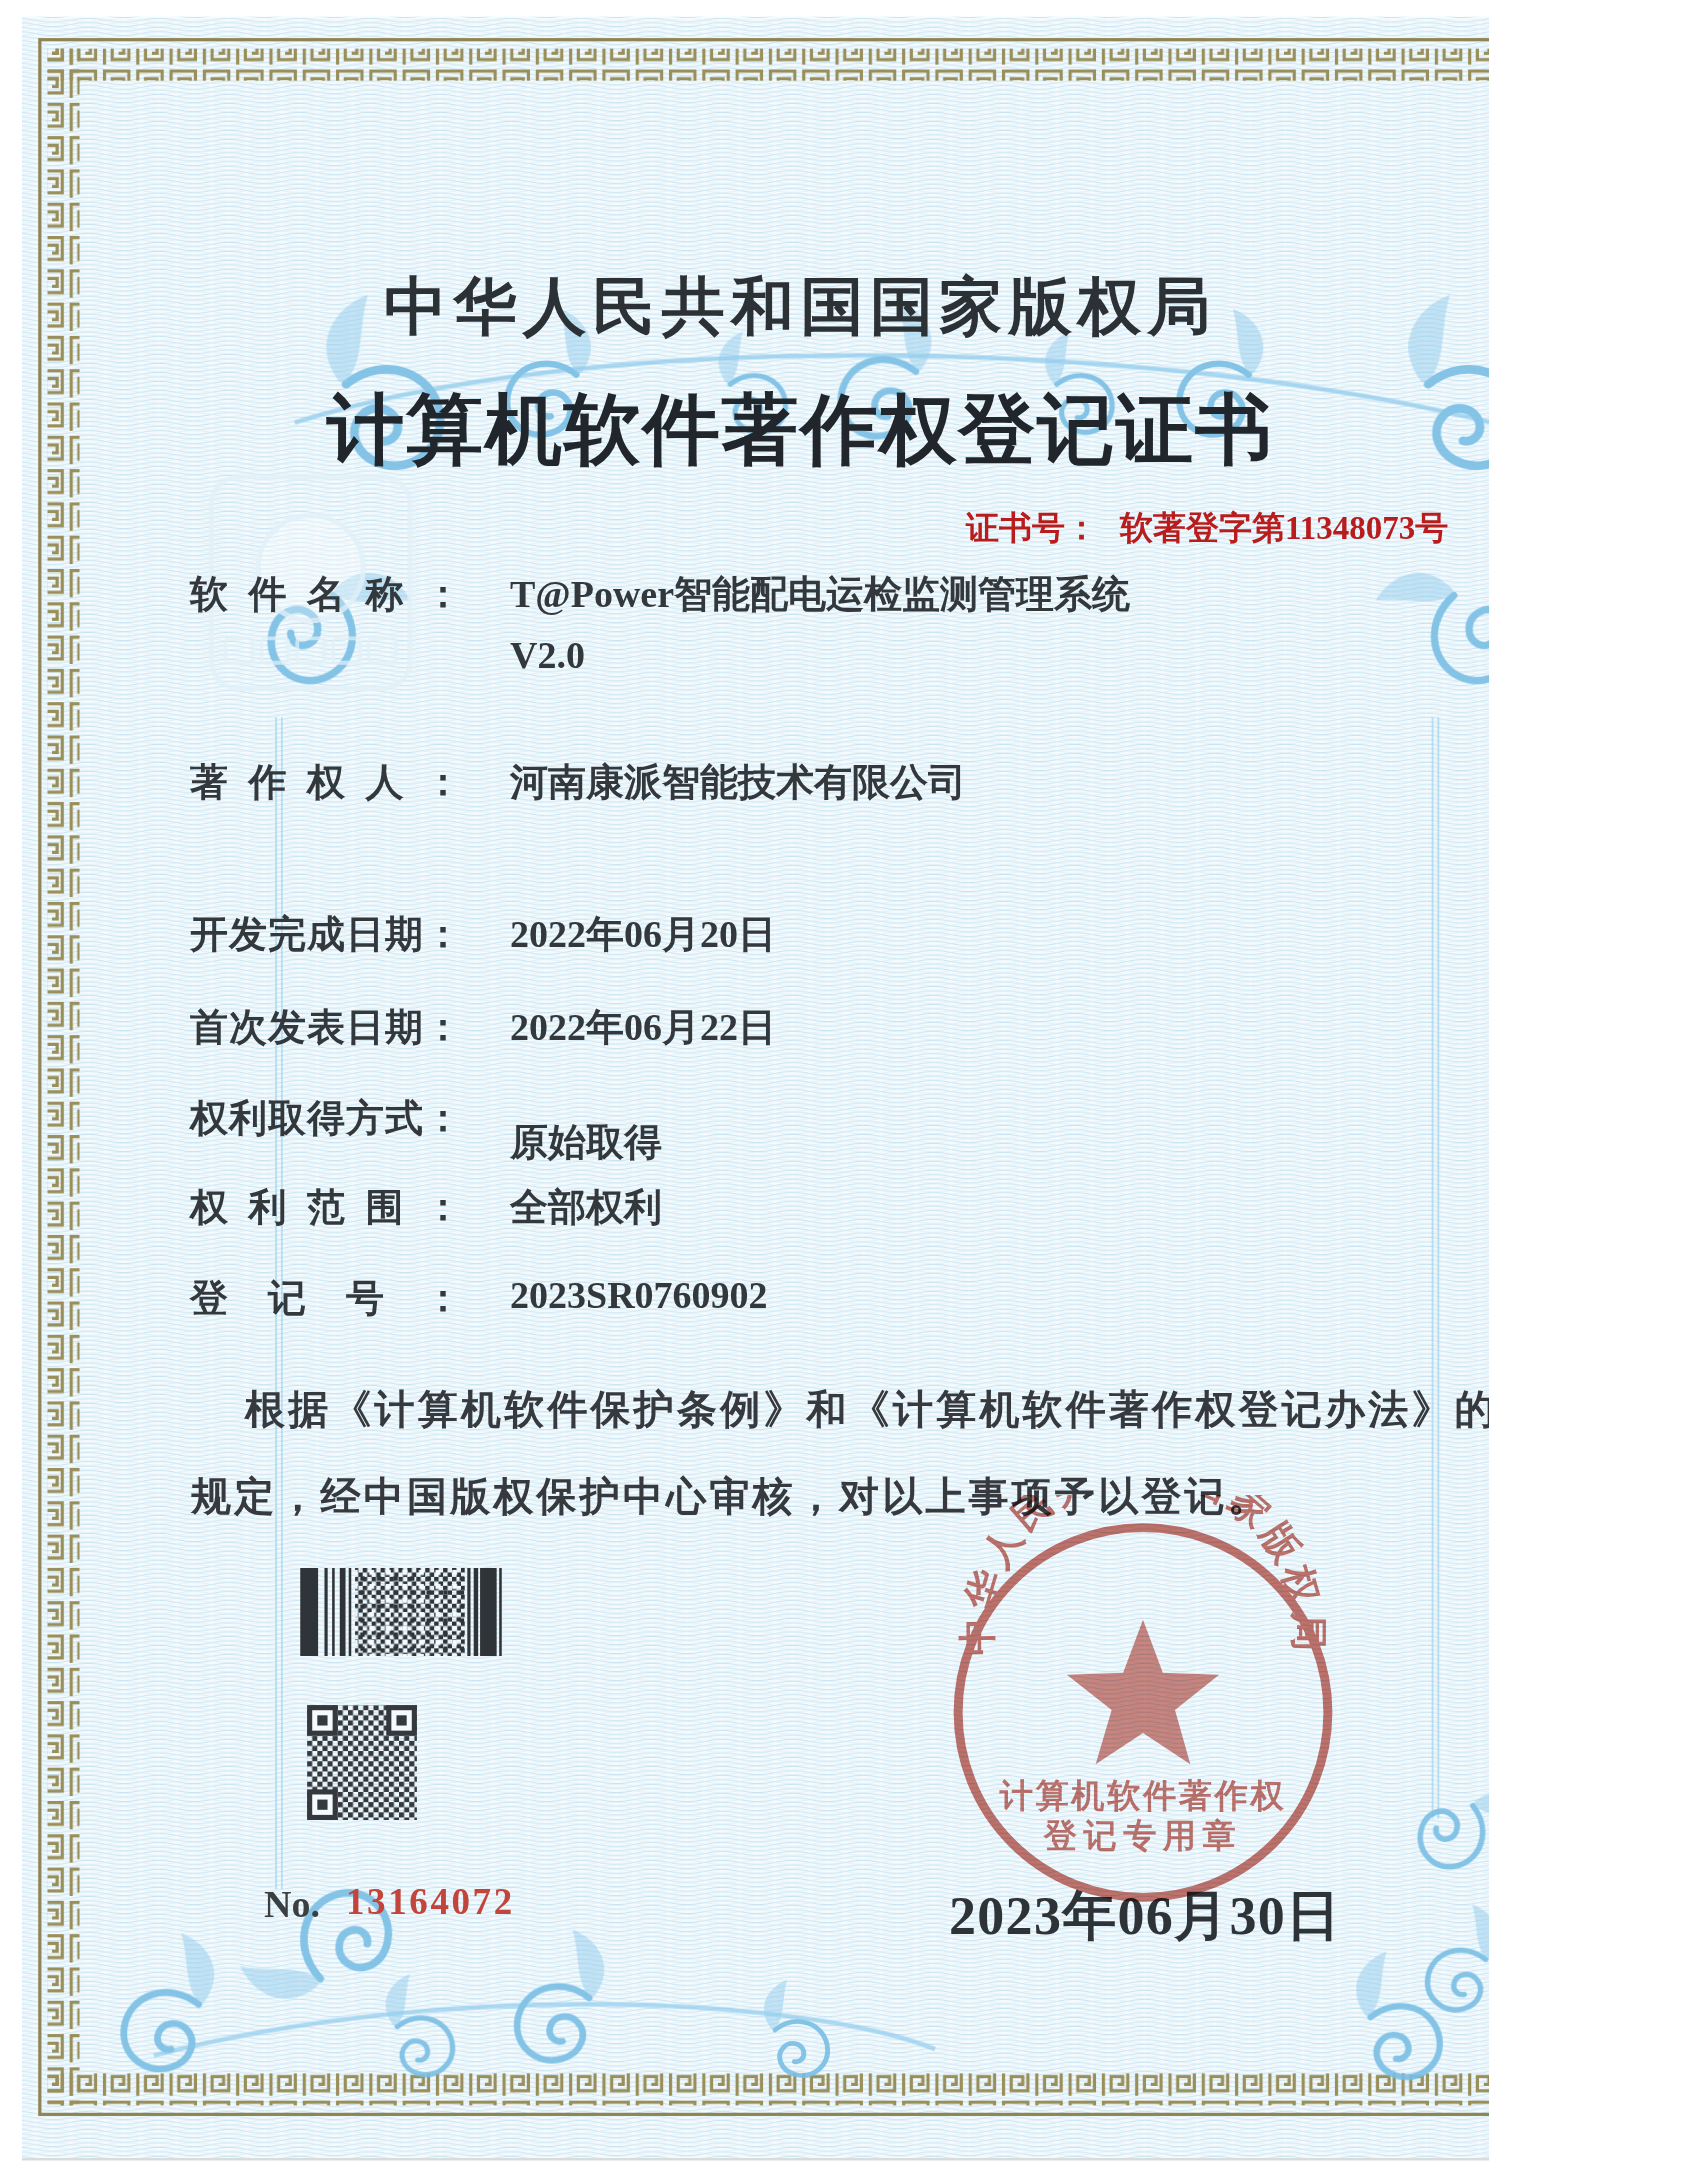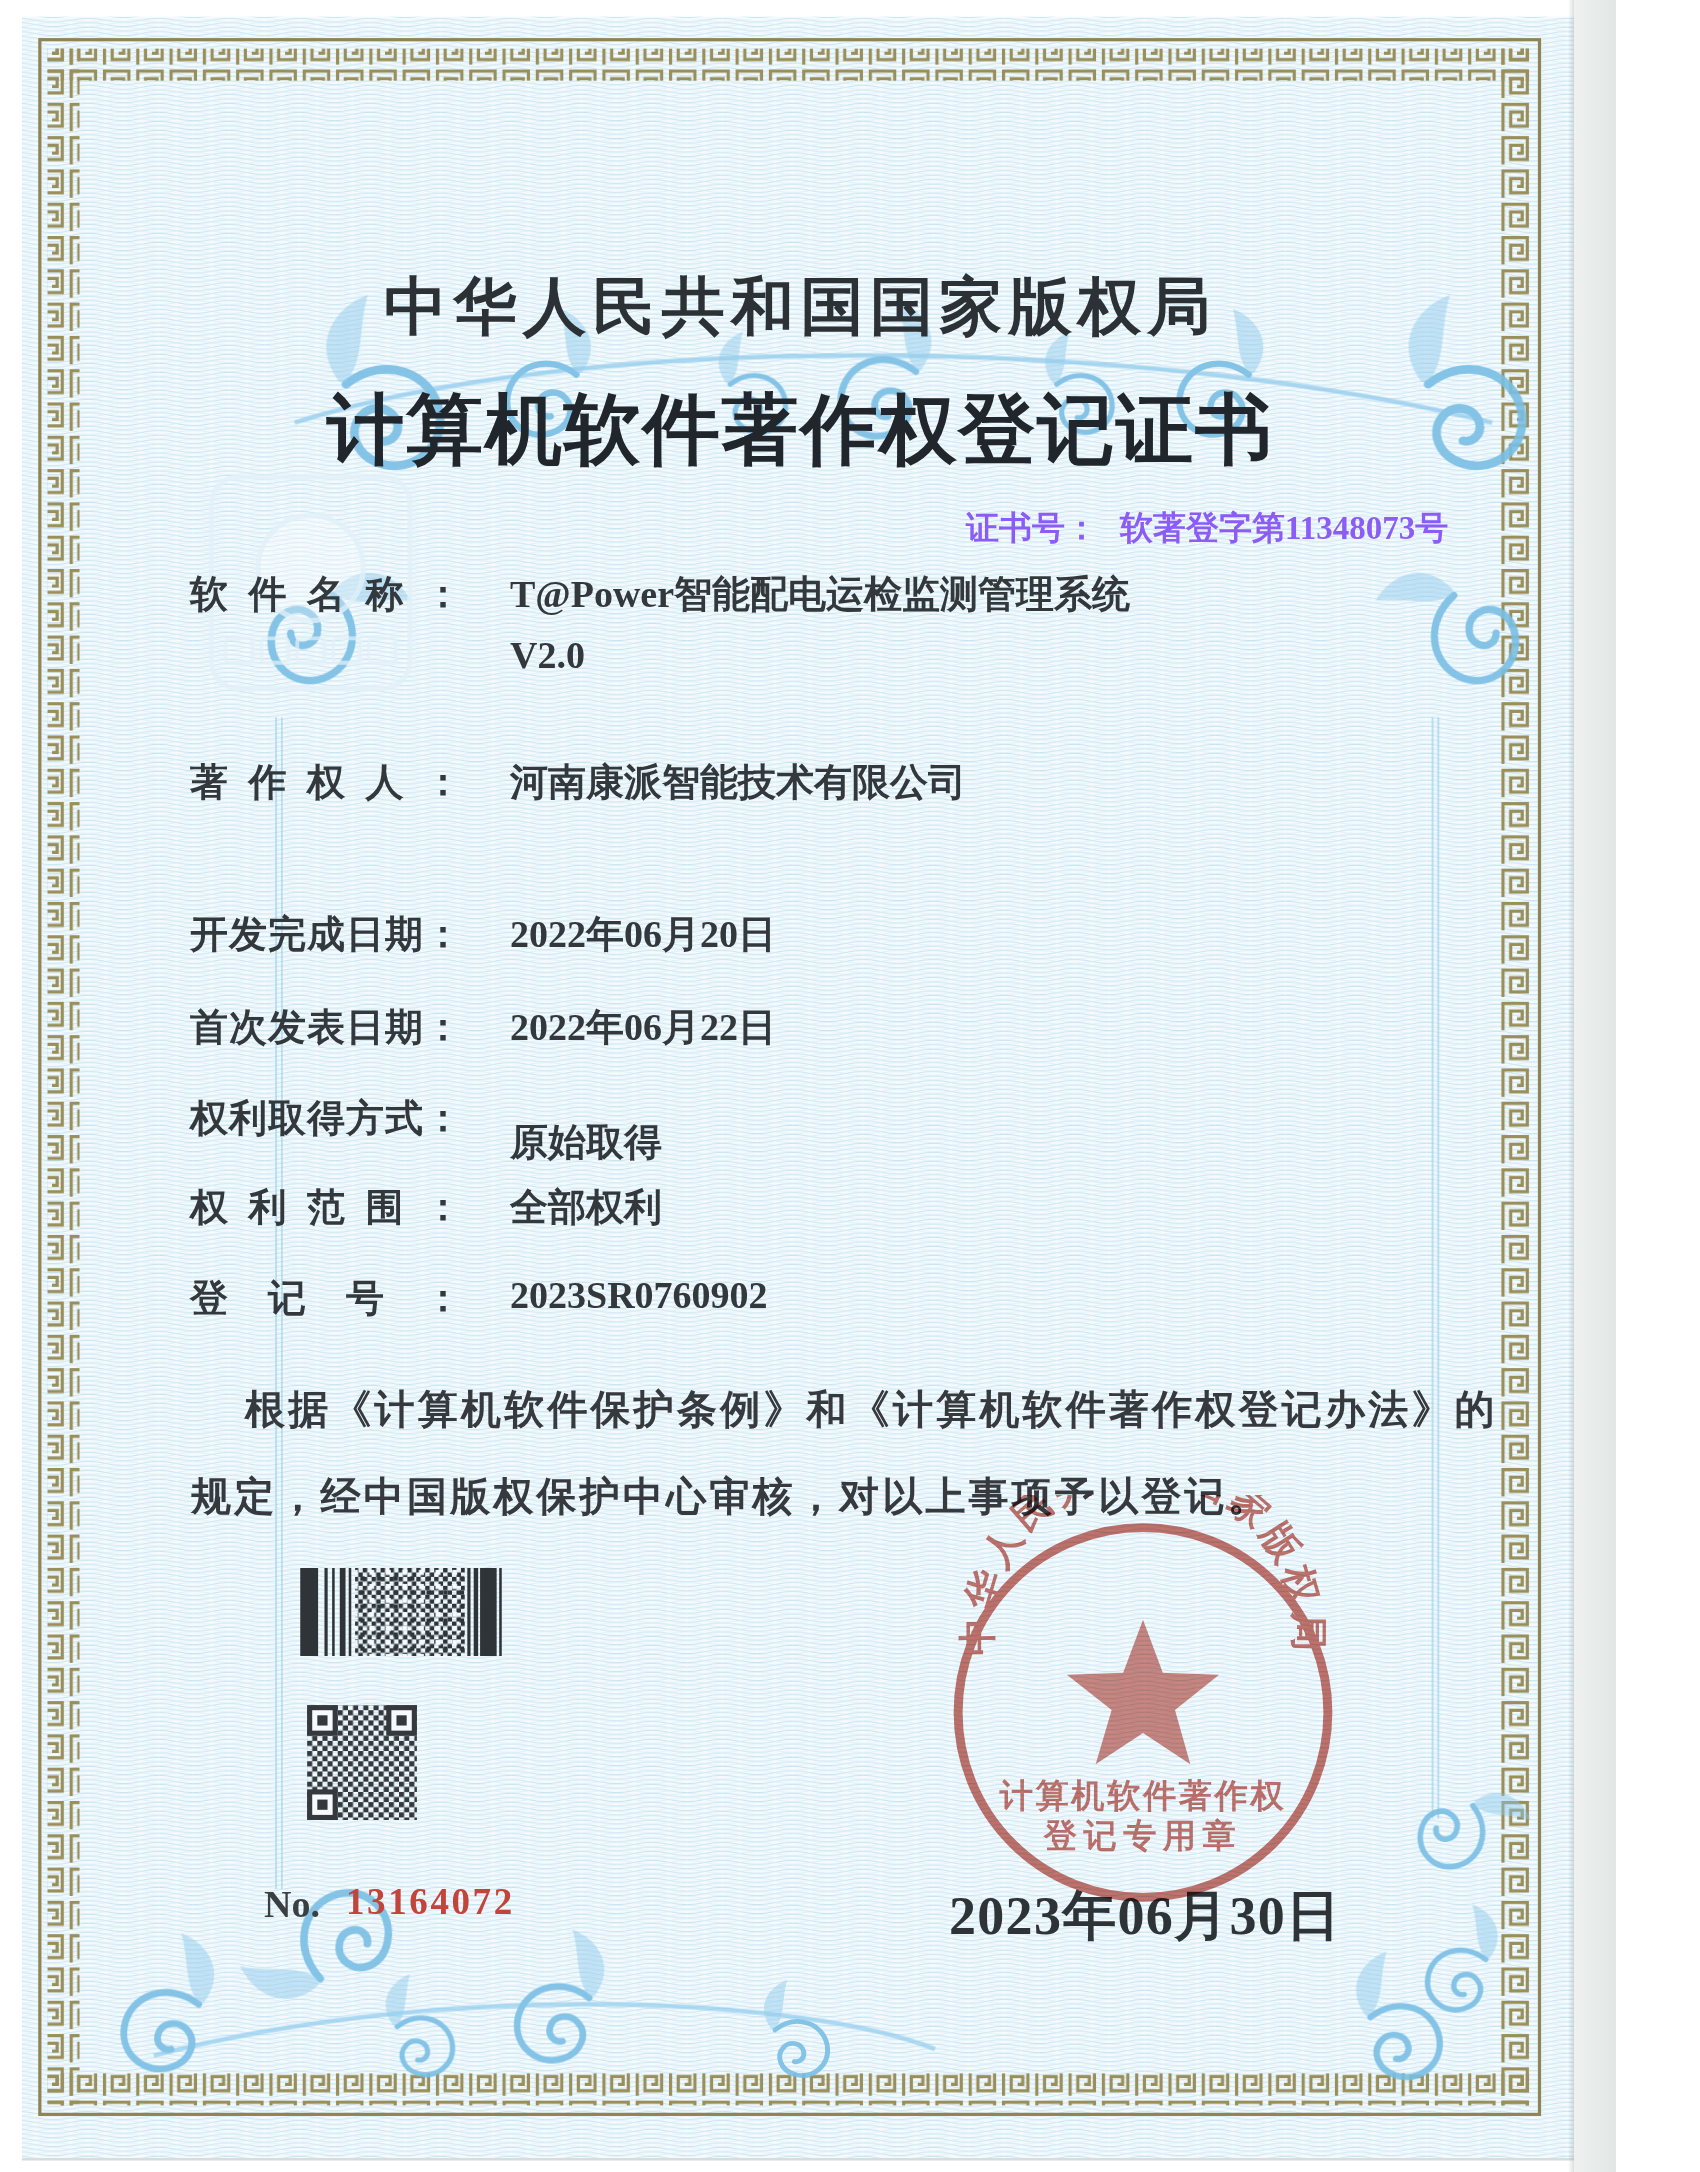--- a/index.html
+++ b/index.html
@@ -1,25 +1,25 @@
 <!DOCTYPE html>
 <html style="font-size:10.2px"><head>
 <meta charset="utf-8">
 <title>计算机软件著作权登记证书</title>
 <style>
   html,body{margin:0;padding:0;background:#ffffff;}
-  .page{position:relative;width:1616px;height:2172px;background:#ffffff;overflow:hidden;
+  .page{position:relative;width:1489px;height:2172px;background:#ffffff;overflow:hidden;
         font-family:"Liberation Serif","DejaVu Serif",serif;color:#33383c;}
   .abs{position:absolute;}
   
   .authority-title{left:109px;top:264px;width:1383px;text-align:center;
     font-size:63px;font-weight:700;letter-spacing:6.4px;color:#2c3135;white-space:nowrap;}
   .cert-title{left:109px;top:379px;width:1383px;text-align:center;
     font-size:77px;font-weight:700;letter-spacing:1.9px;color:#20262b;white-space:nowrap;}
-  .certno-row{left:966px;top:506px;display:flex;gap:22px;font-size:33px;font-weight:700;color:#8b5cf6;white-space:nowrap;}
+  .certno-row{left:966px;top:506px;display:flex;gap:22px;font-size:33px;font-weight:700;color:#b91c1c;white-space:nowrap;}
   .field-row{left:0;top:0;white-space:nowrap;}
   .f-label{position:absolute;left:190px;width:272px;font-size:38px;font-weight:700;color:#33383c;
     text-align:justify;text-align-last:justify;white-space:normal;}
   .f-value{position:absolute;left:485px;font-size:38px;font-weight:700;color:#33383c;white-space:nowrap;margin-left:25px;}
   .statement{font-size:40px;font-weight:600;letter-spacing:3.2px;color:#36393d;white-space:nowrap;}
   .serial-prefix{left:264px;top:1882px;font-size:38px;color:#3a3f42;font-weight:600;}
   .serial-number{left:346px;top:1880px;font-size:37px;letter-spacing:2.6px;color:#c2453c;font-weight:700;}
   .issue-date{left:949px;top:1880px;font-size:54px;font-weight:700;letter-spacing:1.3px;color:#2e3338;white-space:nowrap;}
   
   .scan-strip{left:1574px;top:0;width:127px;height:2172px;

